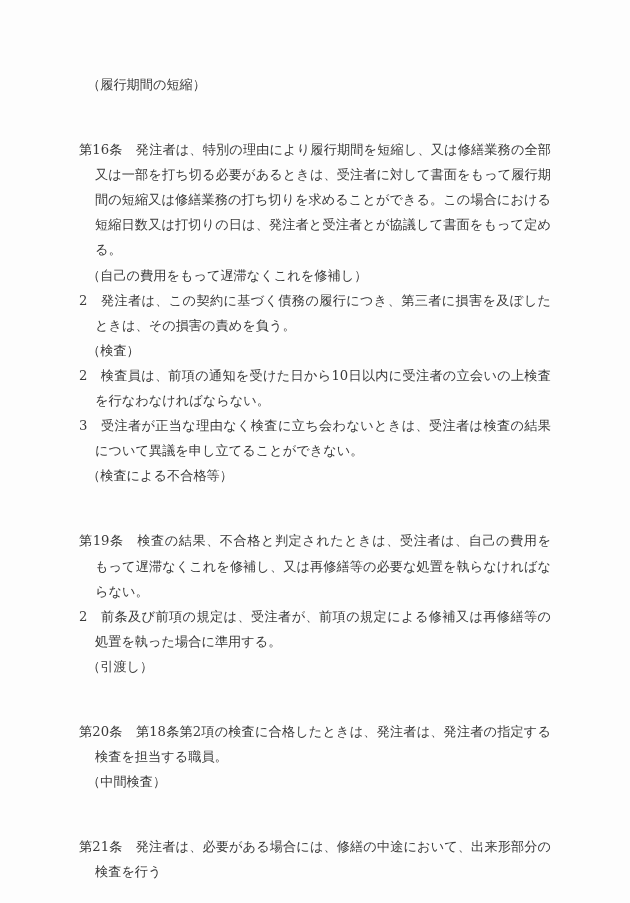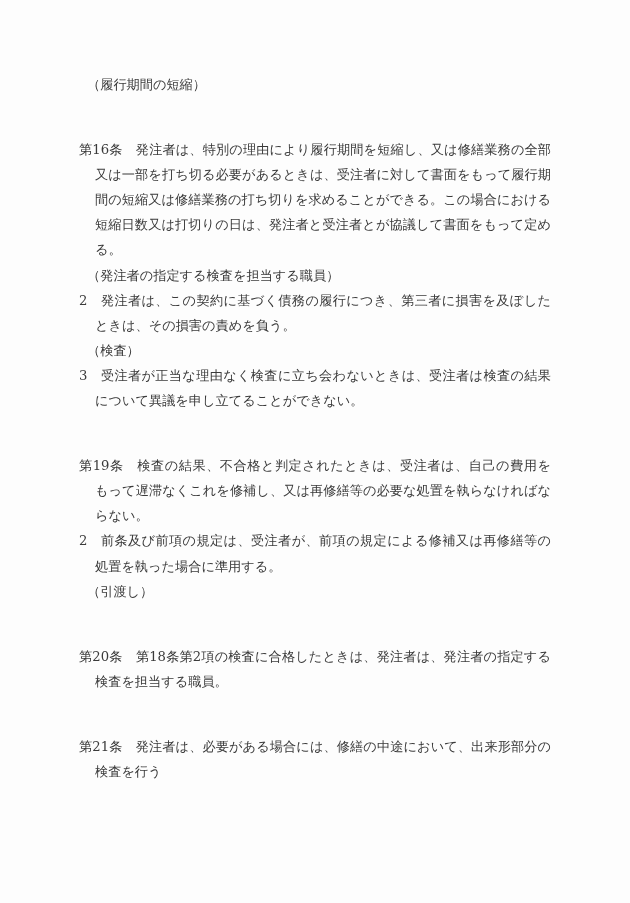--- a/index.html
+++ b/index.html
@@ -65,23 +65,26 @@
     width: 13.2px;
   }
 </style>
 </head>
 <body style="background: rgb(253, 253, 253); color: rgb(58, 58, 58);">
 
 <div id="page">
   <div class="doc-body">
       <p class="blk caption"><span>（履行期間の短縮）</span></p>
       <p class="blk article"><span>第16条</span><span class="gap"></span><span>発注者は、特別の理由により履行期間を短縮し、又は修繕業務の全部又は一部を打ち切る必要があるときは、受注者に対して書面をもって履行期間の短縮又は修繕業務の打ち切りを求めることができる。この場合における短縮日数又は打切りの日は、発注者と受注者とが協議して書面をもって定める。</span></p>
-      <p class="blk caption"><span>（発注者の指定する検査を担当する職員）</span></p>
+      <p class="blk caption"><span>（自己の費用をもって遅滞なくこれを修補し）</span></p>
       <p class="blk para"><span>2</span><span class="gap"></span><span>発注者は、この契約に基づく債務の履行につき、第三者に損害を及ぼしたときは、その損害の責めを負う。</span></p>
       <p class="blk caption"><span>（検査）</span></p>
+      <p class="blk para"><span>2</span><span class="gap"></span><span>検査員は、前項の通知を受けた日から10日以内に受注者の立会いの上検査を行なわなければならない。</span></p>
       <p class="blk para"><span>3</span><span class="gap"></span><span>受注者が正当な理由なく検査に立ち会わないときは、受注者は検査の結果について異議を申し立てることができない。</span></p>
+      <p class="blk caption"><span>（検査による不合格等）</span></p>
       <p class="blk article"><span>第19条</span><span class="gap"></span><span>検査の結果、不合格と判定されたときは、受注者は、自己の費用をもって遅滞なくこれを修補し、又は再修繕等の必要な処置を執らなければならない。</span></p>
       <p class="blk para"><span>2</span><span class="gap"></span><span>前条及び前項の規定は、受注者が、前項の規定による修補又は再修繕等の処置を執った場合に準用する。</span></p>
       <p class="blk caption"><span>（引渡し）</span></p>
       <p class="blk article"><span>第20条</span><span class="gap"></span><span>第18条第2項の検査に合格したときは、発注者は、発注者の指定する検査を担当する職員。</span></p>
+      <p class="blk caption"><span>（中間検査）</span></p>
       <p class="blk article"><span>第21条</span><span class="gap"></span><span>発注者は、必要がある場合には、修繕の中途において、出来形部分の検査を行う</span></p>
     </div>
 </div>
 
 </body></html>

